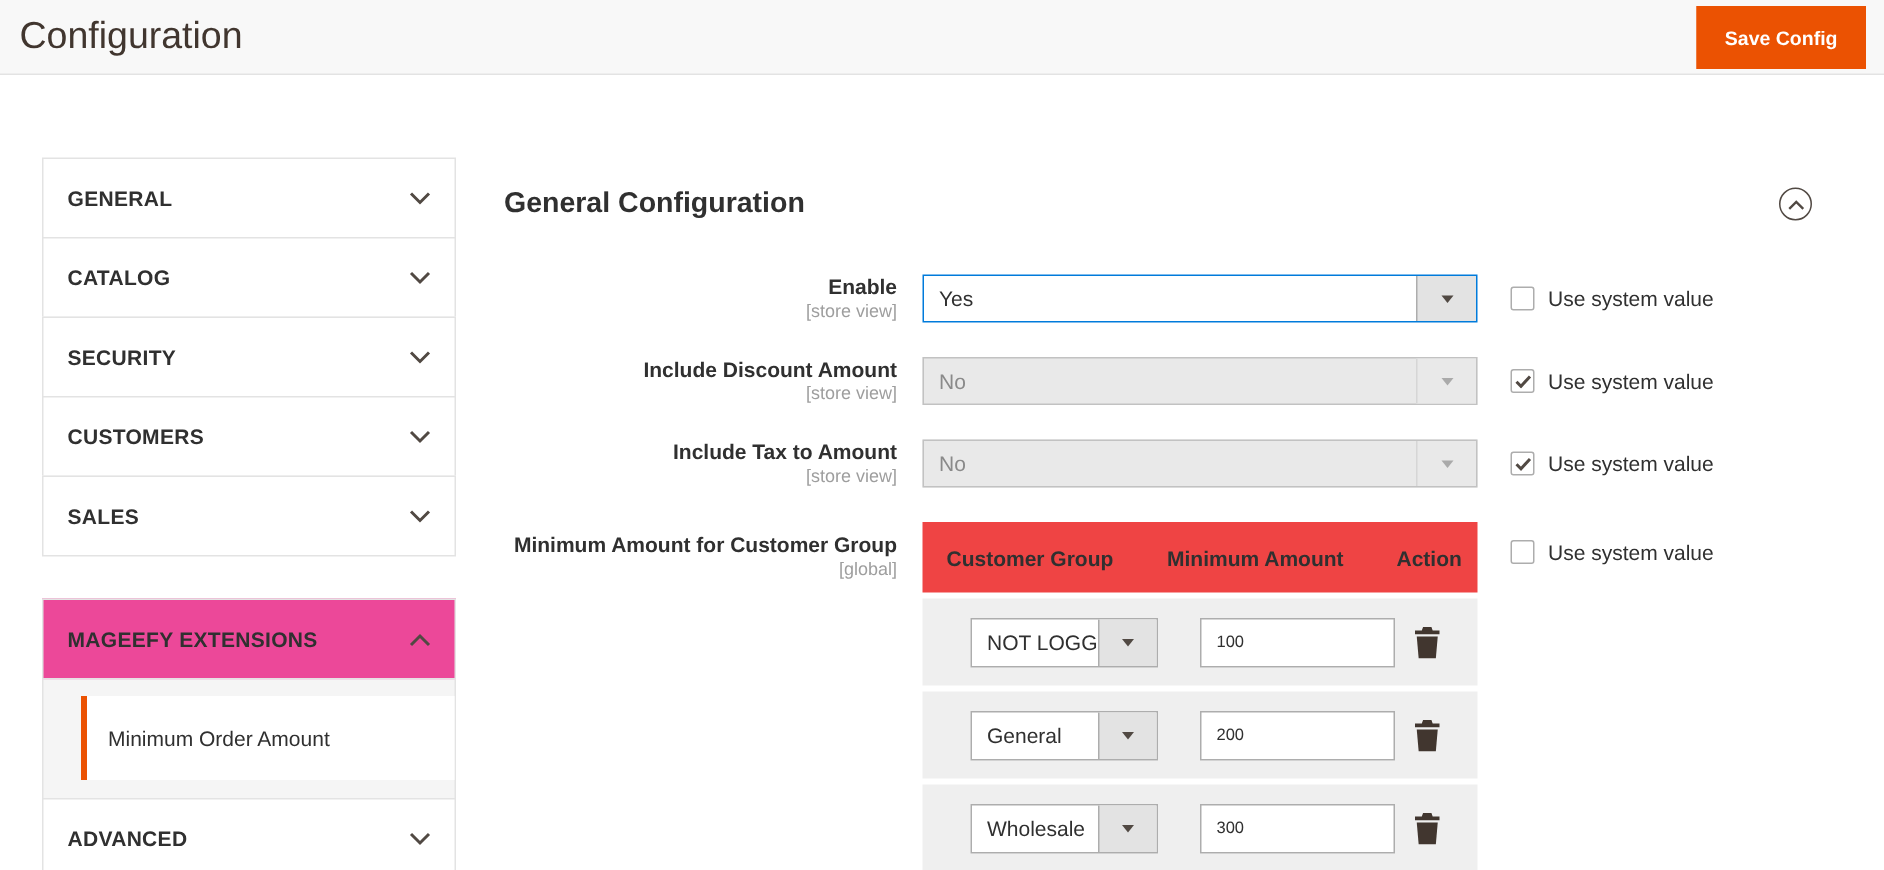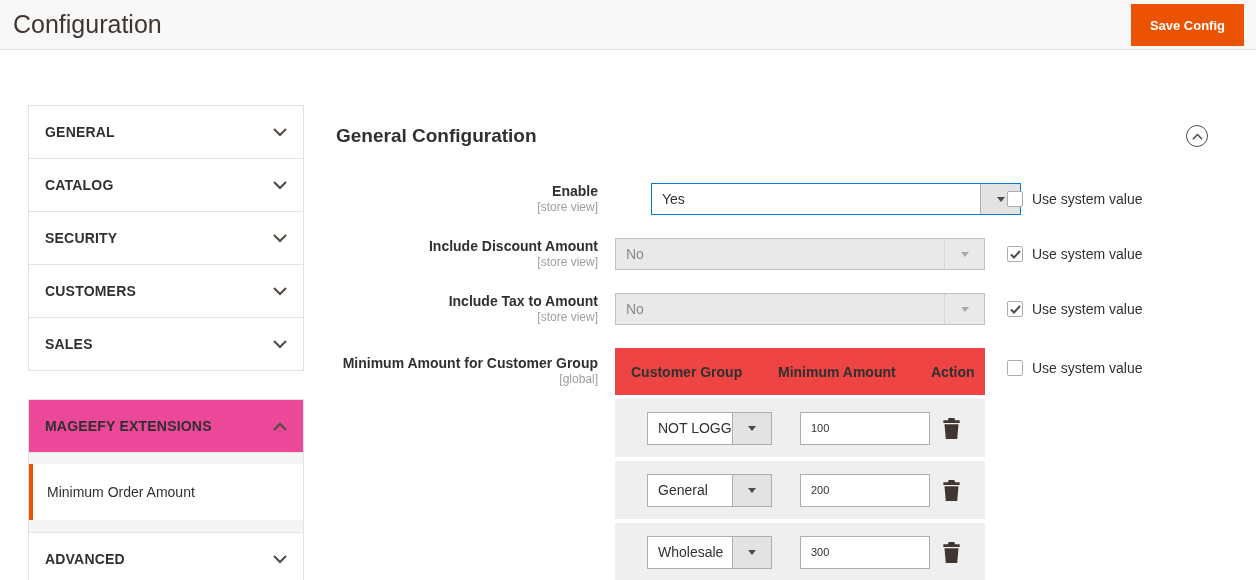--- a/index.html
+++ b/index.html
@@ -68,20 +68,21 @@
   }
   .nav-section.expanded { background: #ec4899; margin-top: 28px; }
   .chev { width: 14px; height: 9px; flex-shrink: 0; }
   .chev svg { display: block; }
   .chev.up svg { transform: rotate(180deg); }
 
   .submenu {
     border-left: 1px solid #e3e3e3;
     border-right: 1px solid #e3e3e3;
     background: #f5f5f5;
+    padding-left: 25px;
   }
   .submenu-spacer { height: 11px; }
   .submenu-spacer.bottom { height: 13px; }
   .submenu-item {
     display: flex;
     align-items: center;
     height: 56px;
     background: #ffffff;
     padding-left: 18px;
     font-size: 14px;
@@ -150,21 +151,21 @@
     background: #e3e3e3;
     border-left: 1px solid #adadad;
     display: flex; align-items: center; justify-content: center;
   }
   .caret {
     width: 0; height: 0;
     border-left: 4px solid transparent;
     border-right: 4px solid transparent;
     border-top: 5px solid #514943;
   }
-  .fake-select.focused { border-color: #007bdb; margin-left: 36px; }
+  .fake-select.focused { border-color: #007bdb; }
   .fake-select.disabled { background: #e9e9e9; border-color: #c2c2c2; cursor: default; }
   .fake-select.disabled .sel-value { color: #8a8a8a; }
   .fake-select.disabled .sel-arrow { background: #e9e9e9; border-left-color: #d6d6d6; }
   .fake-select.disabled .caret { border-top-color: #aaaaaa; }
 
   .use-system {
     display: flex;
     align-items: flex-start;
     margin-left: 22px;
     padding-top: 8px;

